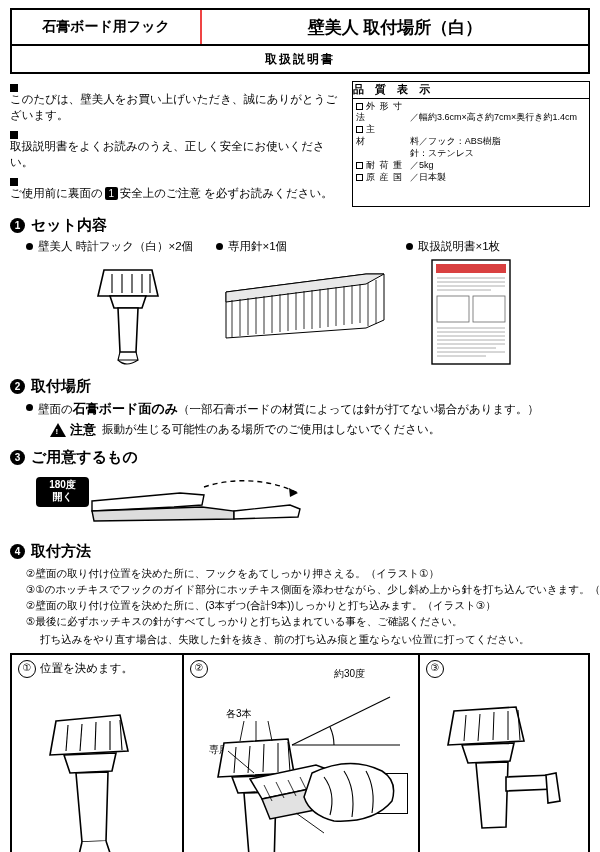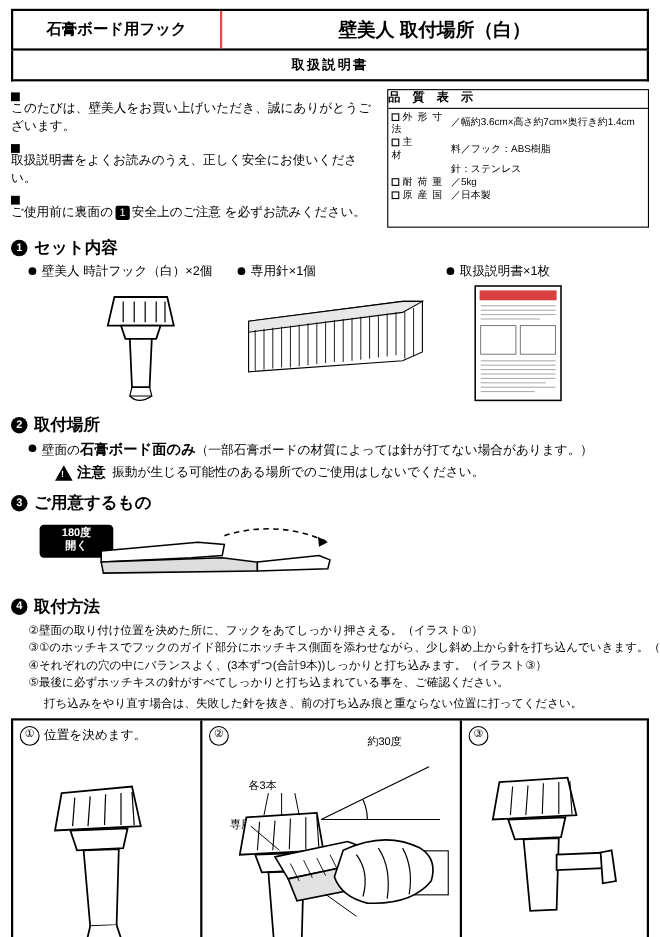--- a/index.html
+++ b/index.html
@@ -13,21 +13,21 @@
   
   .intro-wrap{display:flex;margin-top:7px;}
   .intro{flex:1;padding-right:6px;}
   .intro p{margin:0 0 5px 0;font-size:11.5px;line-height:1.35;display:flex;align-items:flex-start;flex-direction:column;}
   .sq{display:inline-block;width:8px;height:8px;background:#000;margin-right:5px;margin-top:3px;flex:0 0 auto;}
   .numbox{display:inline-block;background:#000;color:#fff;font-size:10px;width:13px;height:13px;line-height:13px;text-align:center;border-radius:2px;margin:0 2px;}
   
   .spec{width:236px;border:1.5px solid #000;font-size:9px;line-height:1.25;}
   .spec-title{text-align:left;font-weight:bold;font-size:11px;letter-spacing:4px;border-bottom:1.5px solid #000;padding:1px 0;}
   .spec-body{padding:2px 3px 2px 3px;}
-  .spec-row{display:flex;align-items:center;margin-bottom:1px;}
+  .spec-row{display:flex;align-items:flex-end;margin-bottom:1px;}
   .spec-k{width:54px;flex:0 0 auto;letter-spacing:1px;}
   .spec-v{flex:1;}
   .spec-sq{display:inline-block;width:5px;height:5px;border:1px solid #000;margin-right:3px;vertical-align:middle;}
   
   .sec{display:flex;align-items:center;margin:9px 0 4px 0;}
   .circ{display:inline-block;width:15px;height:15px;border-radius:50%;background:#000;color:#fff;font-size:10px;line-height:15px;text-align:center;margin-right:6px;flex:0 0 auto;font-weight:bold;}
   .sec h2{margin:0;font-size:15px;font-weight:bold;}
   .bullet{display:inline-block;width:7px;height:7px;border-radius:50%;background:#000;margin-right:5px;flex:0 0 auto;}
   
   .set-row{display:flex;font-size:11.5px;padding-left:16px;}
@@ -42,21 +42,21 @@
   .caution{display:flex;align-items:center;padding-left:40px;font-size:11.5px;}
   .tri{width:0;height:0;border-left:8px solid transparent;border-right:8px solid transparent;border-bottom:14px solid #000;position:relative;margin-right:4px;}
   .tri span{position:absolute;left:-2.5px;top:4px;color:#fff;font-size:8px;font-weight:bold;}
   .caution-w{font-weight:bold;font-size:13px;margin-right:6px;}
   
   .prep{display:flex;align-items:flex-start;padding-left:16px;}
   .prep-text{flex:0 0 auto;}
   .prep-title{font-size:16px;font-weight:bold;letter-spacing:0px;}
   .prep-sub{font-size:11px;margin-top:3px;}
   .stapler-art{position:relative;flex:1;height:62px;}
-  .deg-badge{position:absolute;left:10px;top:6px;width:67px;height:30px;background:#000;color:#fff;border-radius:4px;font-size:10px;font-weight:bold;text-align:center;line-height:1.25;padding-top:2px;box-sizing:border-box;}
+  .deg-badge{position:absolute;left:10px;top:6px;width:53px;height:30px;background:#000;color:#fff;border-radius:4px;font-size:10px;font-weight:bold;text-align:center;line-height:1.25;padding-top:2px;box-sizing:border-box;}
   
   .method-list{padding-left:16px;font-size:10.5px;line-height:1.55;}
   .method-list div{white-space:nowrap;}
   .redo{padding-left:30px;font-size:10.5px;margin-top:3px;}
   
   .panels{display:flex;border:2px solid #000;margin-top:6px;height:256px;box-sizing:border-box;}
   .panel{position:relative;box-sizing:border-box;}
   .p1{width:172px;border-right:2px solid #000;}
   .p2{width:236px;border-right:2px solid #000;}
   .p3{flex:1;}
@@ -251,21 +251,21 @@
     </div>
   </div>
 
   <div class="sec">
     <span class="circ">4</span>
     <h2>取付方法</h2>
   </div>
   <div class="method-list">
     <div>②壁面の取り付け位置を決めた所に、フックをあてしっかり押さえる。（イラスト①）</div>
     <div>③①のホッチキスでフックのガイド部分にホッチキス側面を添わせながら、少し斜め上から針を打ち込んでいきます。（イラスト②）</div>
-    <div>④それぞれの穴の中にバランスよく、(3本ずつ(合計9本))しっかりと打ち込みます。（イラスト③）</div>
+    <div>②壁面の取り付け位置を決めた所に、(3本ずつ(合計9本))しっかりと打ち込みます。（イラスト③）</div>
     <div>⑤最後に必ずホッチキスの針がすべてしっかりと打ち込まれている事を、ご確認ください。</div>
   </div>
   <div class="redo">打ち込みをやり直す場合は、失敗した針を抜き、前の打ち込み痕と重ならない位置に打ってください。</div>
 
   <div class="panels">
 
     <div class="panel p1">
       <div class="pnum">①</div>
       <div class="pcap">位置を決めます。</div>
       <svg width="172" height="230" viewBox="0 0 172 230" style="position:absolute;left:0;top:26px;">

